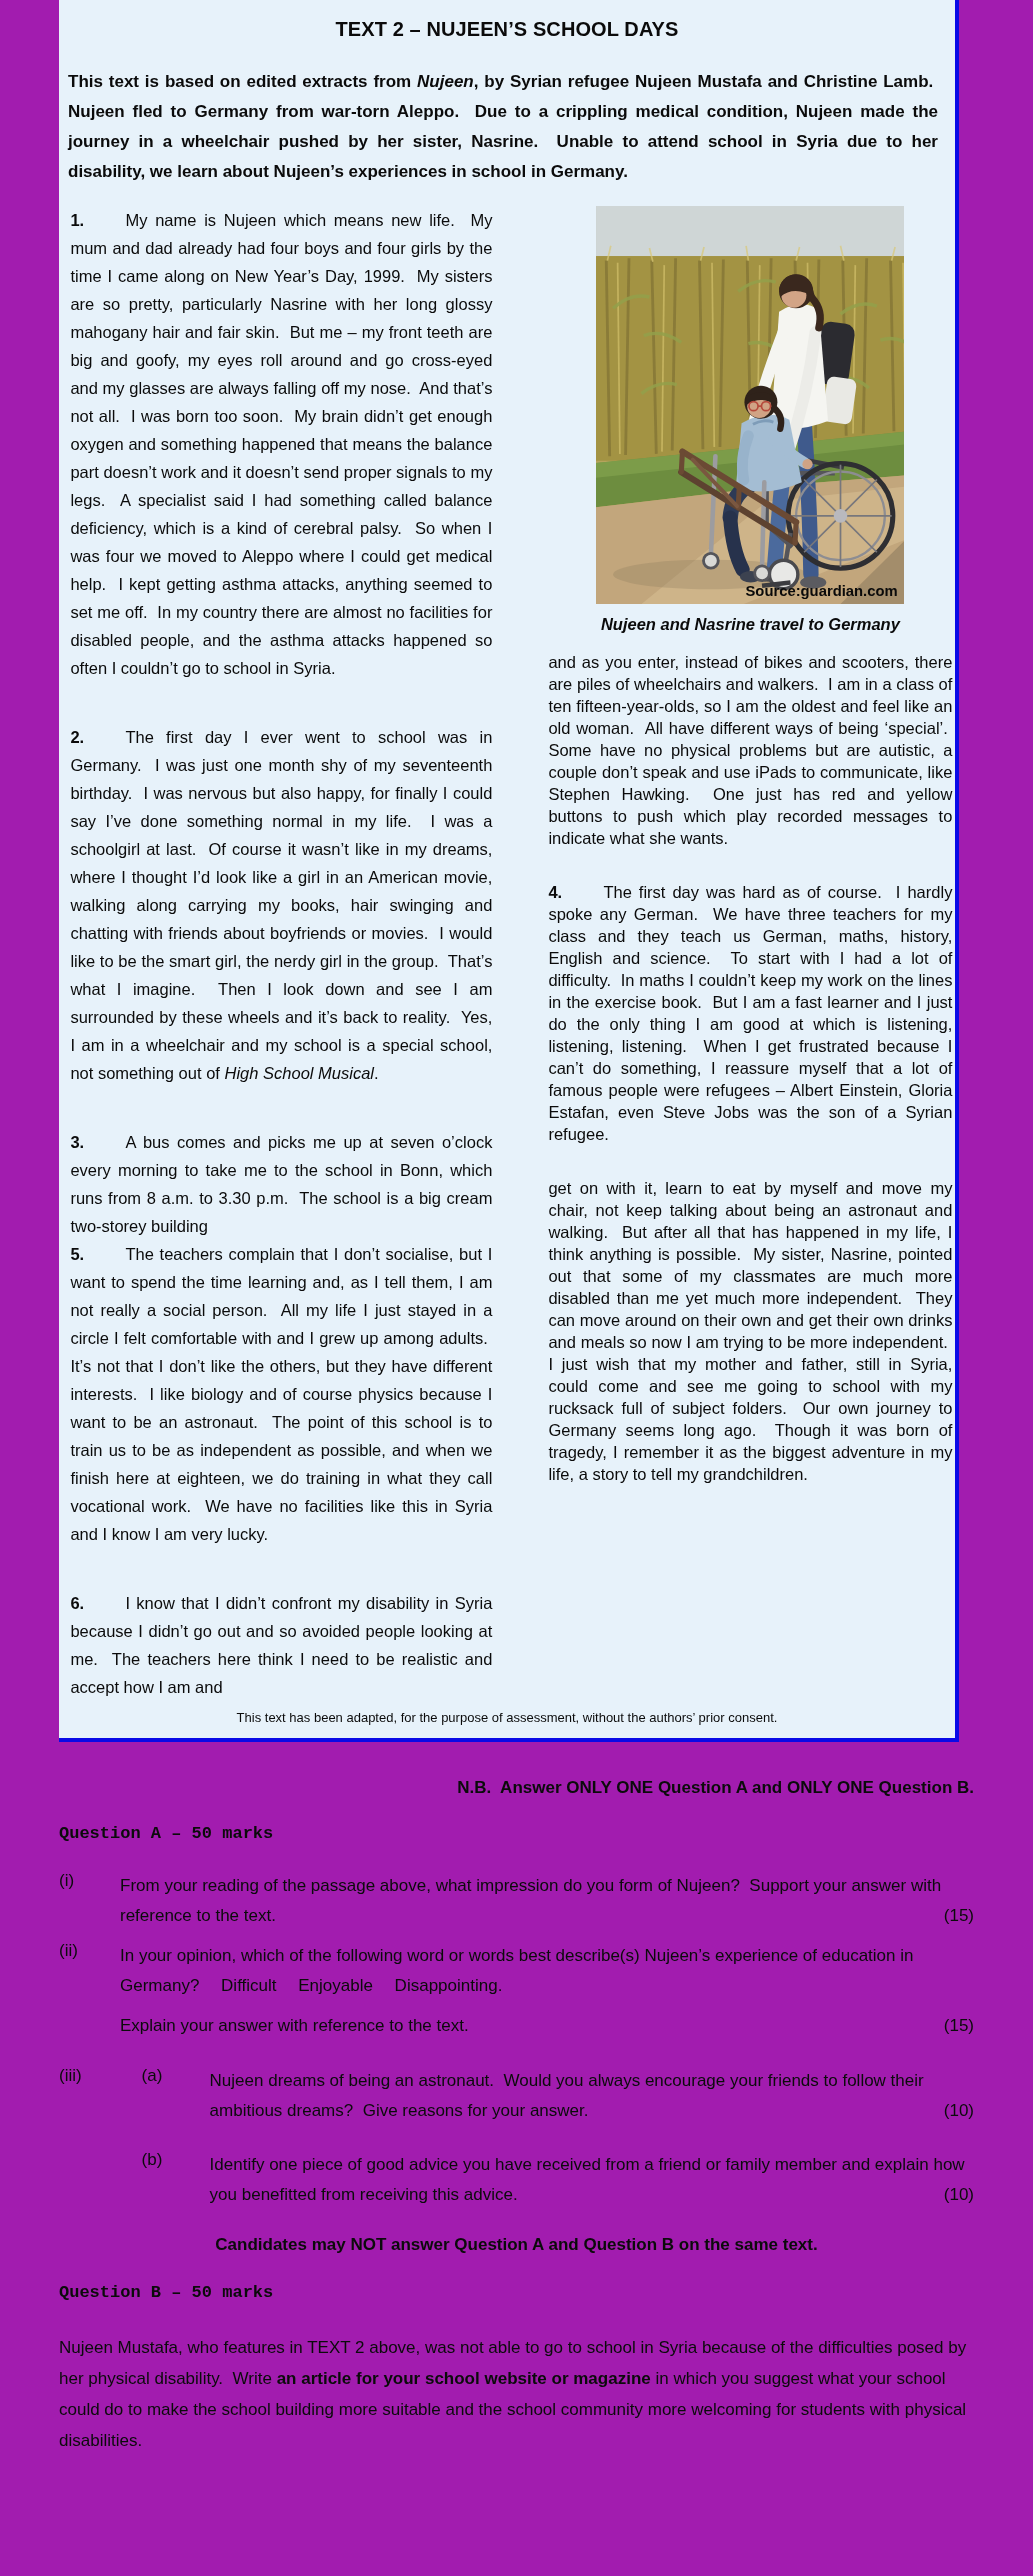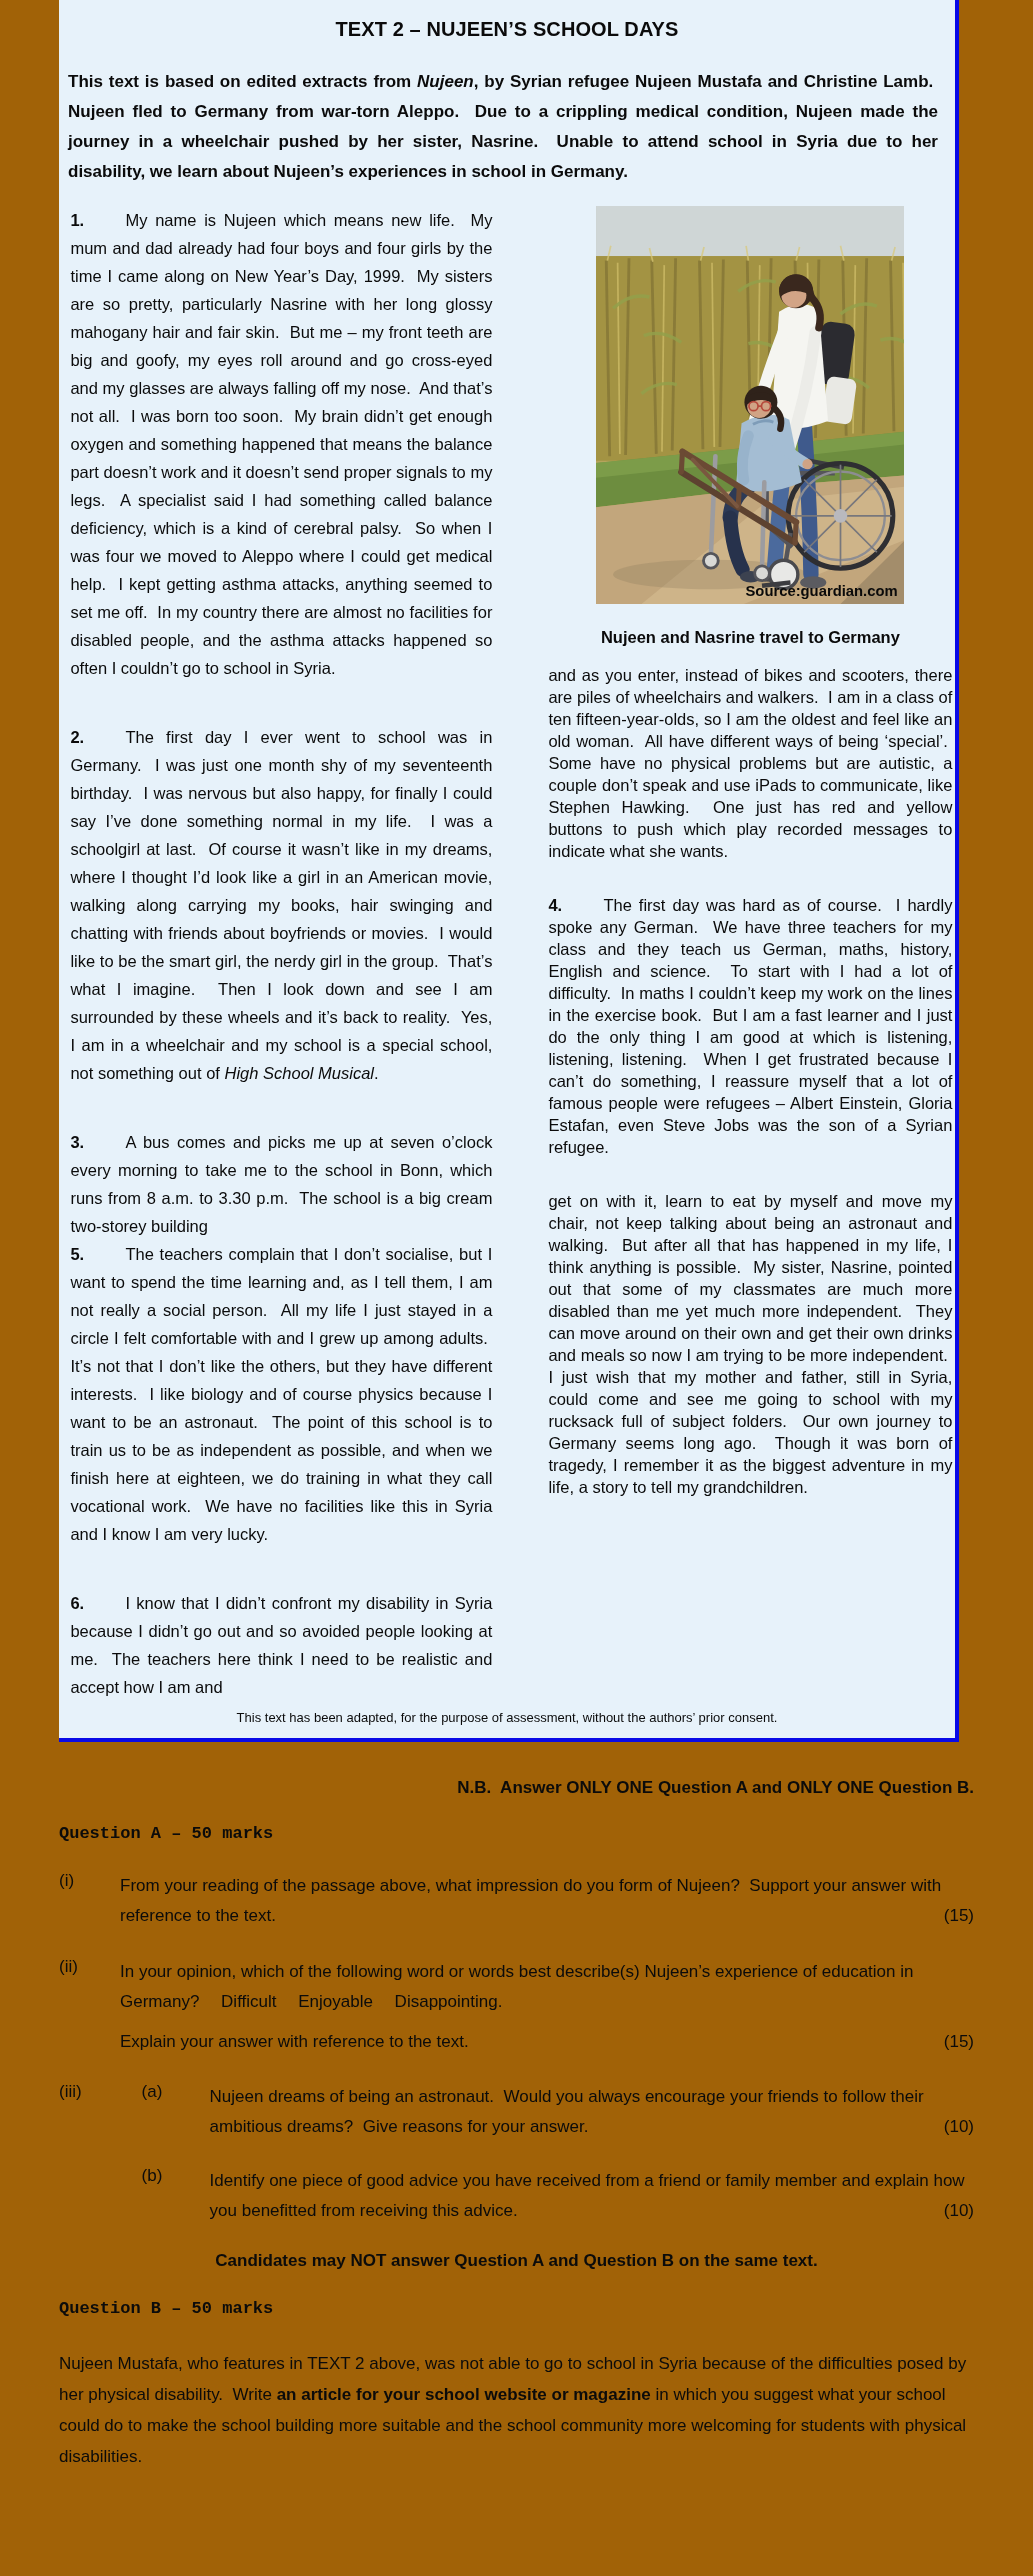--- a/index.html
+++ b/index.html
@@ -1,17 +1,17 @@
 <!DOCTYPE html>
 <html style="font-size:9px"><head>
 <meta charset="utf-8">
 <style>
   html,body{margin:0;padding:0;background:#ffffff;}
   body{font-family:"Liberation Sans", sans-serif; color:#0b0b0b;}
-  .page{position:relative;width:1033px;min-height:2576px;background:#a16207;overflow:hidden;}
+  .page{position:relative;width:1033px;min-height:2576px;background:#a21caf;overflow:hidden;}
 
   
   .text-panel{
     margin-left:59px; width:896px; box-sizing:content-box;
     background:#e7f2fa;
     border-right:4px solid #0a0ae6;
     border-bottom:4px solid #0a0ae6;
     padding:13.6px 0 12.5px 0;
   }
   .panel-title{
@@ -35,38 +35,38 @@
 
   
   .figure{margin:0; padding:0;}
   .photo{position:relative; width:308px; height:398px; margin:0 auto; overflow:hidden; background:#b5a45c;}
   .photo svg{display:block;}
   .photo-source{
     position:absolute; right:6.8px; bottom:5.7px;
     font-size:14.8px; font-weight:bold; color:#0a0a0a;
   }
   .figcaption{
-    margin-top:24px; text-align:center;
-    font-size:16.5px; font-weight:bold;
+    margin-top:11px; text-align:center;
+    font-size:16.5px; font-weight:bold;font-style:italic;
   }
   .col-right-paras{margin-top:17px;}
 
   .footnote{
     margin:9px 17px 0 17px; text-align:center;
     font-size:13px;
   }
 
   
   .questions{padding:0 59px; font-size:17px;}
   .nb{margin:36px 0 0 0; text-align:right; font-weight:bold;}
   .q-heading{margin:26px 0 0 0; font-size:17px; font-weight:bold;font-family:Liberation Mono, monospace;}
   .q-heading.qb{margin-top:28px;}
   #qa-items{margin:0;}
   .q-item{display:flex; margin-top:28px;}
-  .q-item:nth-child(2){margin-top:26px;justify-content:flex-end;}
+  .q-item:nth-child(2){margin-top:10px;justify-content:flex-end;}
   .q-item:nth-child(3){margin-top:25px;}
   .q-label{width:61px; flex:none;}
   .q-body{flex:1;}
   .q-part{position:relative; line-height:30px; text-align:left;}
   .q-part-follow{margin-top:10.2px;}
   .q-marks{position:absolute; right:0; bottom:0;}
   .q-sub{display:flex; padding-left:21.6px;}
   .q-sub-follow{margin-top:24px;}
   .q-sublabel{width:68px; flex:none;}
   .q-sub .q-part{flex:1;}

